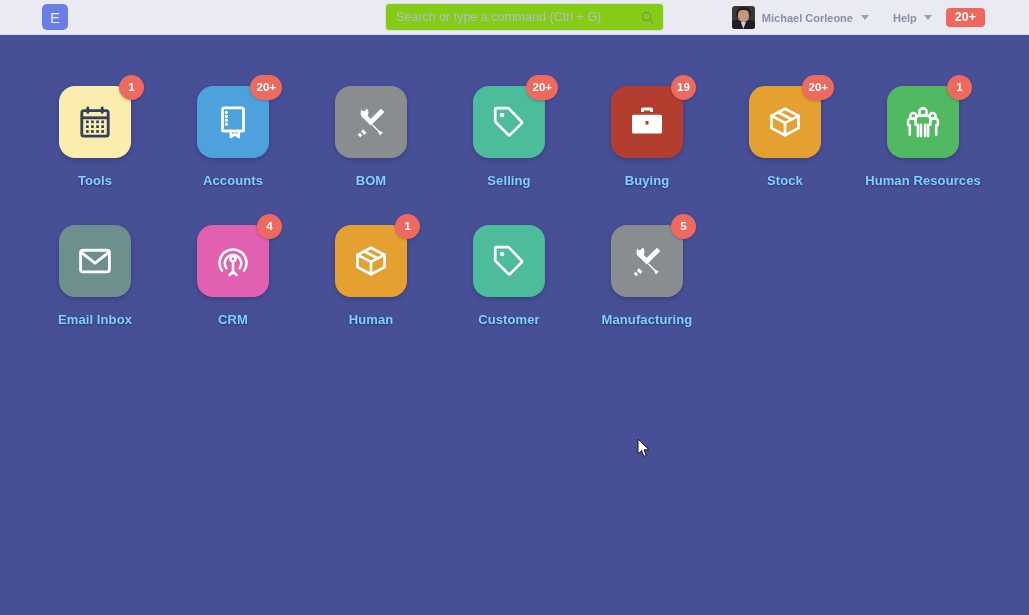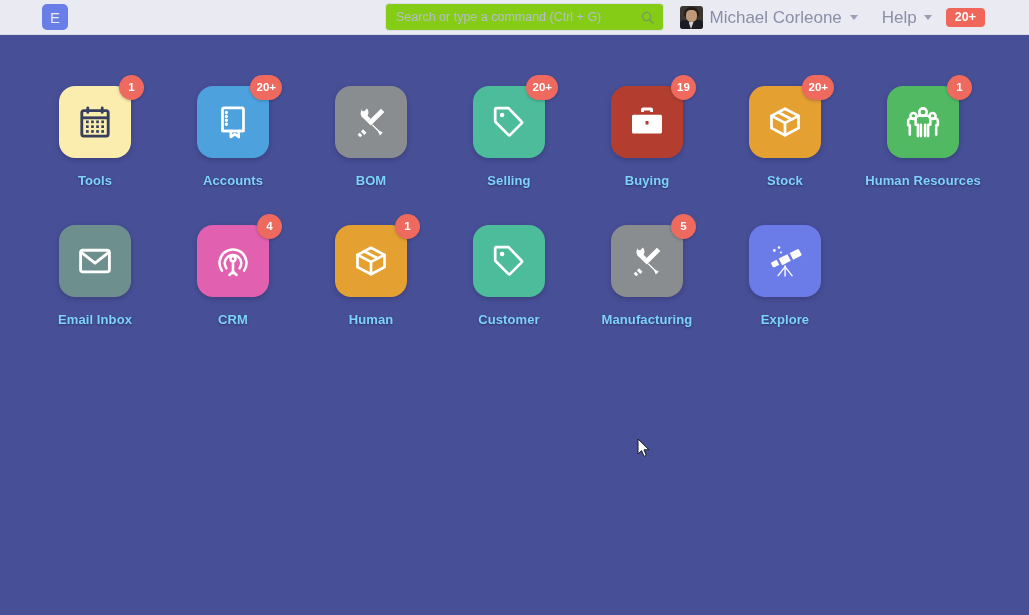--- a/index.html
+++ b/index.html
@@ -110,22 +110,22 @@
     border-radius: 4px 4px 0 0;
   }
   .avatar .shirt {
     position: absolute; left: 9px; bottom: 0;
     width: 5px; height: 7px;
     background: #cfcfd6;
     clip-path: polygon(0 0, 100% 0, 50% 100%);
   }
 
   .nav-label {
-    font-size: 17px;
-    font-weight: normal;
+    font-size: 11px;
+    font-weight: bold;
     color: #8b8fa8;
     white-space: nowrap;
   }
   .caret {
     width: 0; height: 0;
     border-left: 4px solid transparent;
     border-right: 4px solid transparent;
     border-top: 5px solid #9a9eb3;
     margin-left: 1px;
   }
@@ -437,36 +437,18 @@
               <path d="M12.6 14.2l4.1 4.1 1.2 2.7 2-2-2.6-1.3-4.2-4.2z"></path>
               <path d="M18.6 3.1l2.3 2.3-9 9-2.3-2.3z"></path>
               <path d="M5.3 18.3l2.3 2.3 1.4-1.4-2.3-2.3z"></path>
               <path d="M3.1 20.5l1.7 1.7 1.3-1.3-1.7-1.7z"></path>
             </svg>
           </div>
           <div class="tile-badge">5</div>
         </div>
         <div class="tile-label">Manufacturing</div>
       </div>
-      <div class="app-tile">
-        <div class="tile-icon-wrap">
-          <div class="tile-icon" style="background: rgb(107, 123, 232);">
-            <svg viewBox="0 0 24 24" fill="#FFFFFF" stroke="none">
-              <path d="M20.3 4.1l-5.2 2.6 2.3 4.4 5.2-2.6a.8.8 0 0 0 .3-1.1l-1.6-3a.8.8 0 0 0-1-.3z"></path>
-              <path d="M13.6 7.5L7.8 10.4l2.3 4.4 5.8-2.9z"></path>
-              <path d="M6.4 11.1L3.1 12.8a.8.8 0 0 0-.3 1.1l1 1.9a.8.8 0 0 0 1.1.3l3.3-1.6z"></path>
-              <path d="M11.6 14.8h.9v7.5h-.9z"></path>
-              <path d="M11.8 15.5l.8.4-5.1 6.5-.7-.6z"></path>
-              <path d="M12.3 15.5l-.8.4 5.1 6.5.7-.6z"></path>
-              <circle cx="4.9" cy="5" r=".95"></circle>
-              <circle cx="8" cy="3" r=".8"></circle>
-              <circle cx="9.3" cy="6.3" r=".65"></circle>
-            </svg>
-          </div>
-        </div>
-        <div class="tile-label">Explore</div>
-      </div>
     </div>
 
   <svg class="cursor" viewBox="0 0 14 20">
     <path d="M1 1 L1 16 L4.6 12.6 L7 18.4 L9.3 17.4 L7 11.8 L12 11.8 Z" fill="#ffffff" stroke="#1b1b28" stroke-width="1"></path>
   </svg>
 </div>
 
 </body></html>

